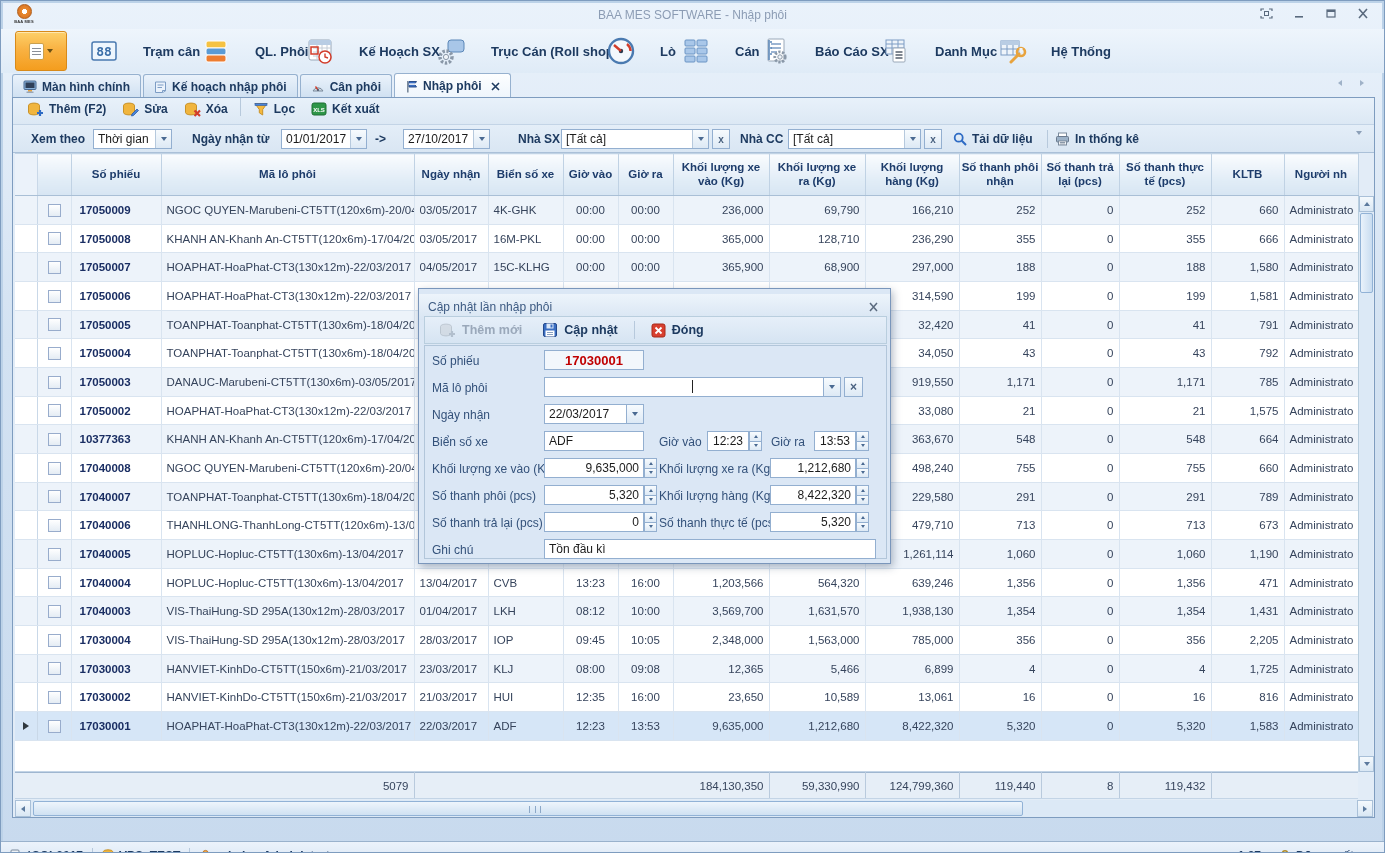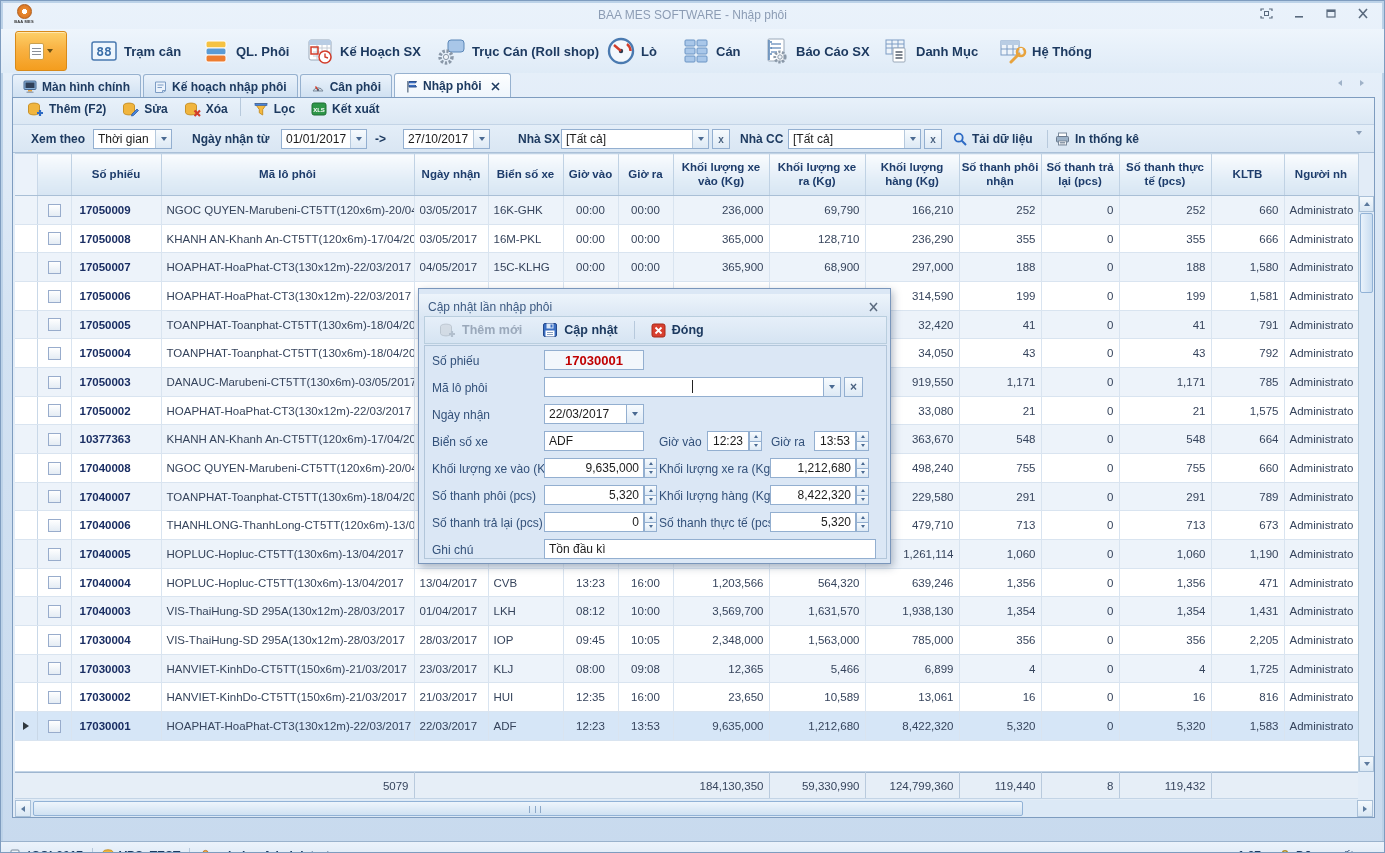--- a/index.html
+++ b/index.html
@@ -17,21 +17,21 @@
   .win-controls{position:absolute;right:14px;top:6px;display:flex;gap:17px;}
   .win-btn{width:15px;height:13px;display:flex;align-items:center;justify-content:center;cursor:default;}
   
   .ribbon{position:absolute;left:0;top:28px;width:100%;height:44px;background:linear-gradient(#eef5fc,#dfebf7);}
   .app-button{position:absolute;left:14px;top:2px;width:52px;height:40px;border-radius:3px;
     background:linear-gradient(#fdd069,#f9b243 45%,#f49d1e);border:1px solid #d88a1a;
     display:flex;align-items:center;justify-content:center;gap:3px;box-shadow:inset 0 1px 0 #ffe7ae;}
   .app-button .doc{width:15px;height:17px;background:#fff;border-radius:2px;border:1px solid #caa04e;display:flex;flex-direction:column;justify-content:center;gap:2px;padding:2px;}
   .app-button .doc i{display:block;height:1px;background:#8a8f98;}
   .tri-down{width:0;height:0;border-left:3.5px solid transparent;border-right:3.5px solid transparent;border-top:4px solid #6b5014;}
-  .ribbon-item{position:absolute;top:3px;height:38px;display:flex;align-items:center;gap:5px;
+  .ribbon-item{position:absolute;top:3px;height:38px;display:flex;align-items:center;gap:24px;
     font-size:13px;font-weight:bold;color:#1d3a60;padding:0 4px;cursor:default;}
   
   .tabbar{position:absolute;left:11px;top:72px;width:1363px;height:25px;display:flex;align-items:flex-end;}
   .tab{height:24px;display:flex;align-items:center;gap:5px;padding:0 10px;margin-right:2px;
     font-size:12px;font-weight:bold;color:#1d3a60;border:1px solid #96b1cf;border-bottom:none;
     border-radius:3px 3px 0 0;background:linear-gradient(#eaf2fb,#cfe0f1);cursor:default;}
   .tab.active{height:25px;background:linear-gradient(#fdfeff,#eef5fc);margin-top:46px;}
   .tab-scrolls{position:absolute;right:8px;top:5px;display:flex;gap:12px;}
   .tscroll{width:10px;height:10px;display:flex;align-items:center;justify-content:center;}
   
@@ -452,21 +452,21 @@
         <th>Người nh</th>
       </tr>
     </thead>
     <tbody>
         <tr class="odd">
           <td class="ind"></td>
           <td class="chk"><span class="cb"></span></td>
           <td class="al idcell">17050009</td>
           <td class="al">NGOC QUYEN-Marubeni-CT5TT(120x6m)-20/04/20...</td>
           <td class="al">03/05/2017</td>
-          <td class="al">16K-GHK</td>
+          <td class="al">4K-GHK</td>
           <td class="ac">00:00</td>
           <td class="ac">00:00</td>
           <td class="ar">236,000</td>
           <td class="ar">69,790</td>
           <td class="ar">166,210</td>
           <td class="ar">252</td>
           <td class="ar">0</td>
           <td class="ar">252</td>
           <td class="ar">660</td>
           <td class="al">Administrato</td>

